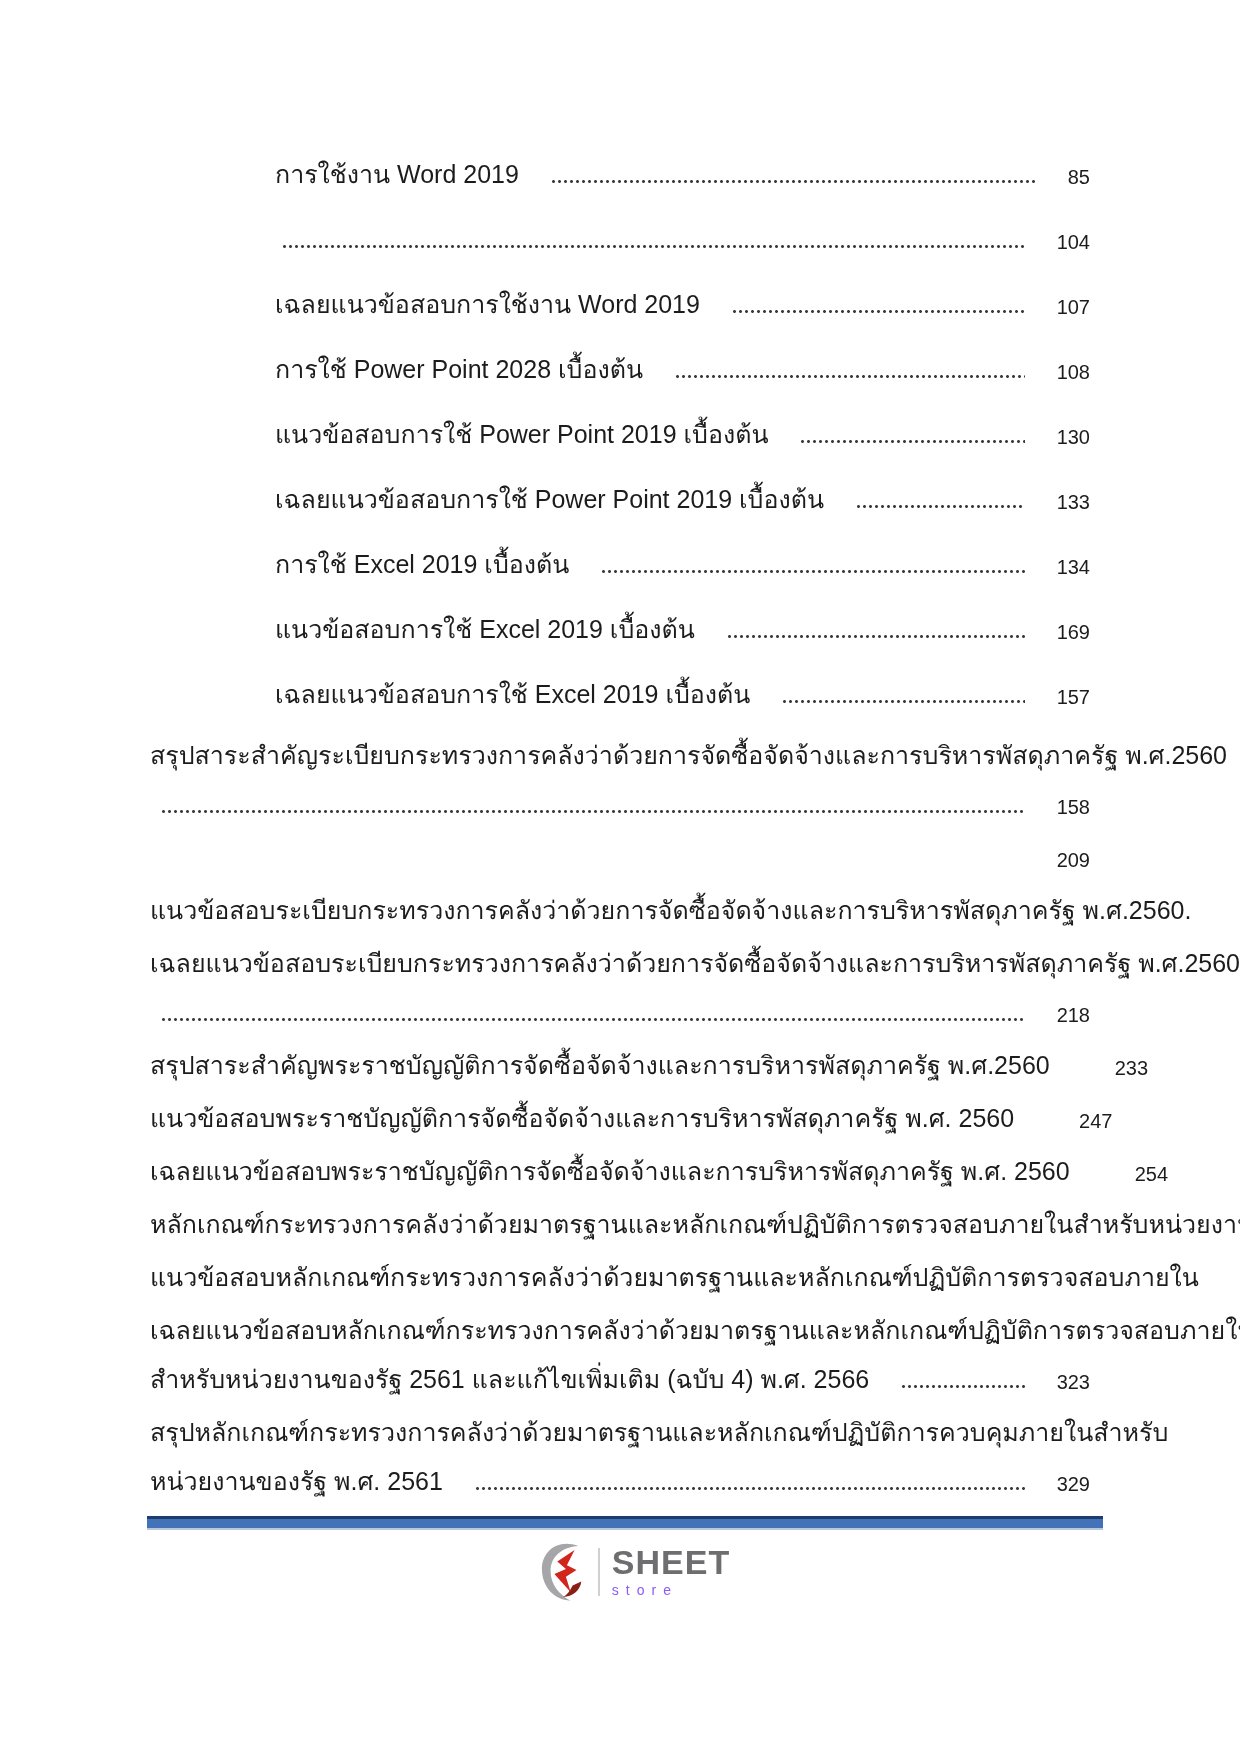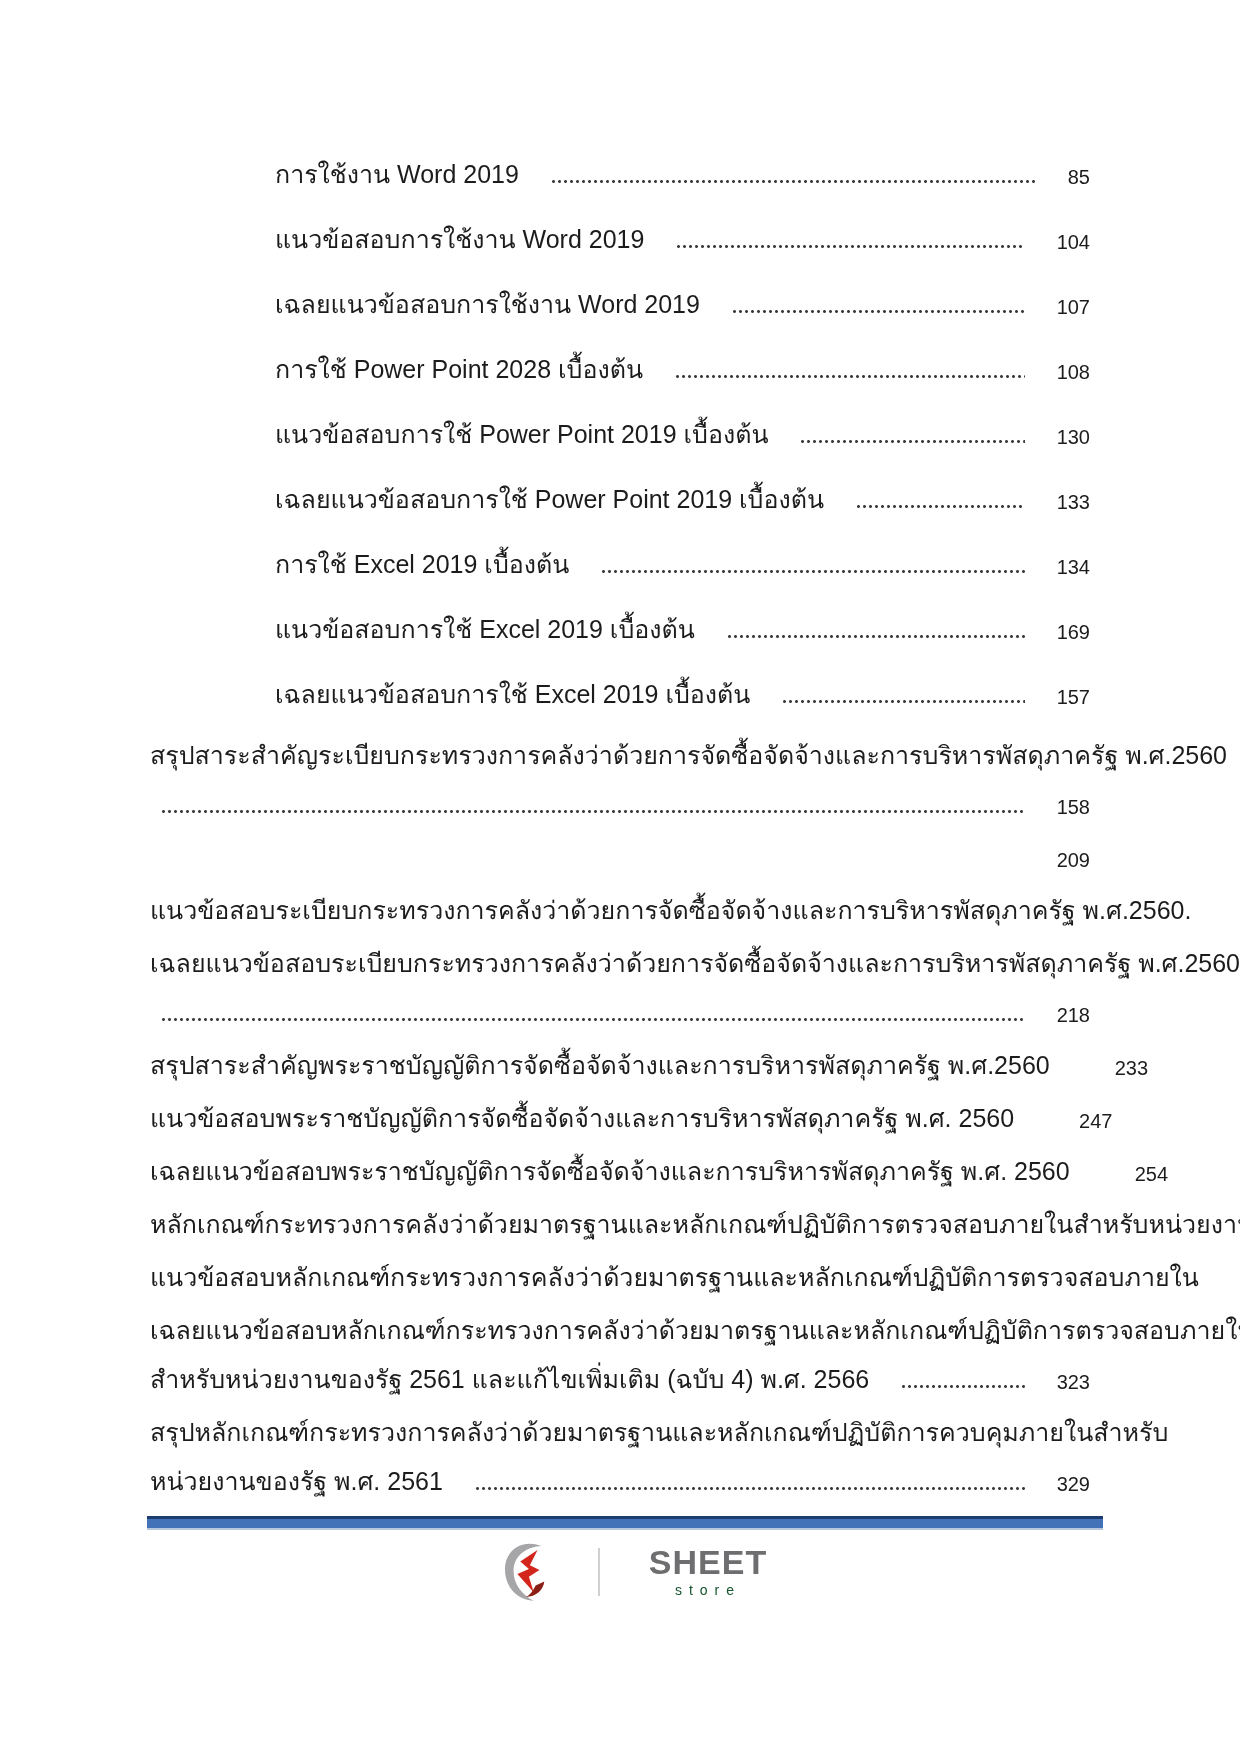--- a/index.html
+++ b/index.html
@@ -62,58 +62,55 @@
     background:#4472b8;
     border-top:3px solid #1d3d6e;
     border-bottom:2px solid #b9c7dd;
   }
   .footer-logo{
     margin-top:12px;
     display:flex;
     justify-content:center;
     align-items:center;
     padding-left:30px;
-    gap:37px;
   }
   .logo-icon{display:block;}
   .logo-divider{
     width:2px;height:48px;
     background:#d0d0d2;
     margin:0 12px 0 10px;
   }
   .logo-texts{display:flex;flex-direction:column;}
   .logo-brand{
     font-size:34px;
     font-weight:700;
     letter-spacing:1px;
     color:#6e6e70;
     line-height:0.95;
   }
   .logo-sub{
     font-size:14px;
     letter-spacing:7px;
-    color:#14532d;
+    color:#8b5cf6;
     margin-top:3px;
-    text-align:center;
   }
 </style>
 </head>
 <body>
 
 <div class="page">
 
   <div class="toc">
 
     <div class="row sub">
       <span class="txt">การใช้งาน Word 2019</span>
       <span class="leader"></span>
       <span class="pg">85</span>
     </div>
     <div class="row sub">
-      <span class="txt">แนวข้อสอบการใช้งาน Word 2019</span>
       <span class="leader"></span>
       <span class="pg">104</span>
     </div>
     <div class="row sub">
       <span class="txt">เฉลยแนวข้อสอบการใช้งาน Word 2019</span>
       <span class="leader"></span>
       <span class="pg">107</span>
     </div>
     <div class="row sub">
       <span class="txt">การใช้ Power Point 2028 เบื้องต้น</span>

